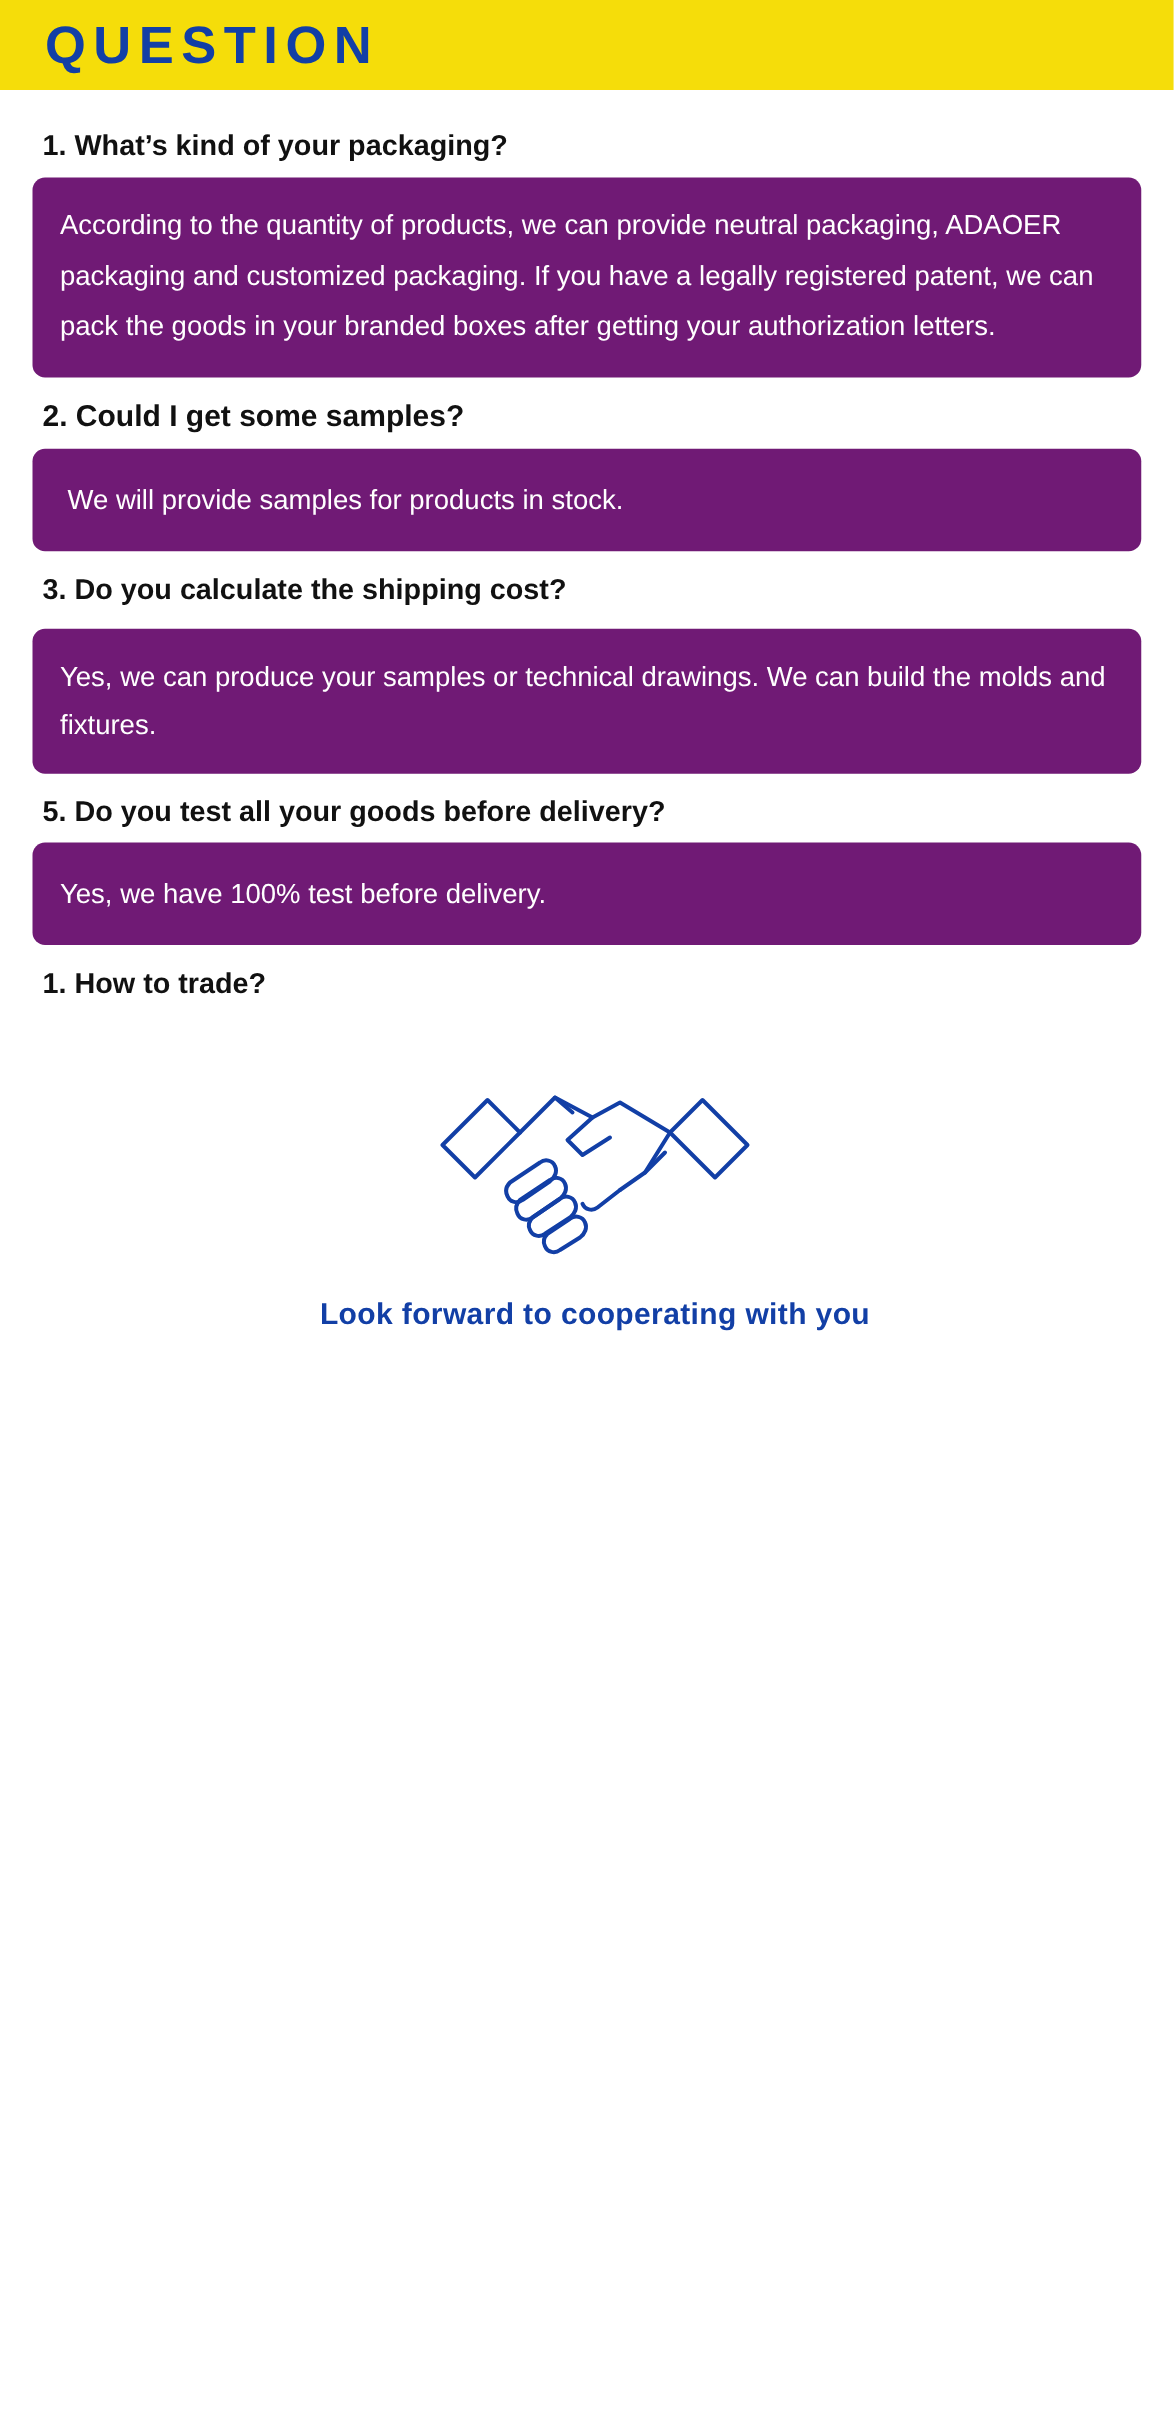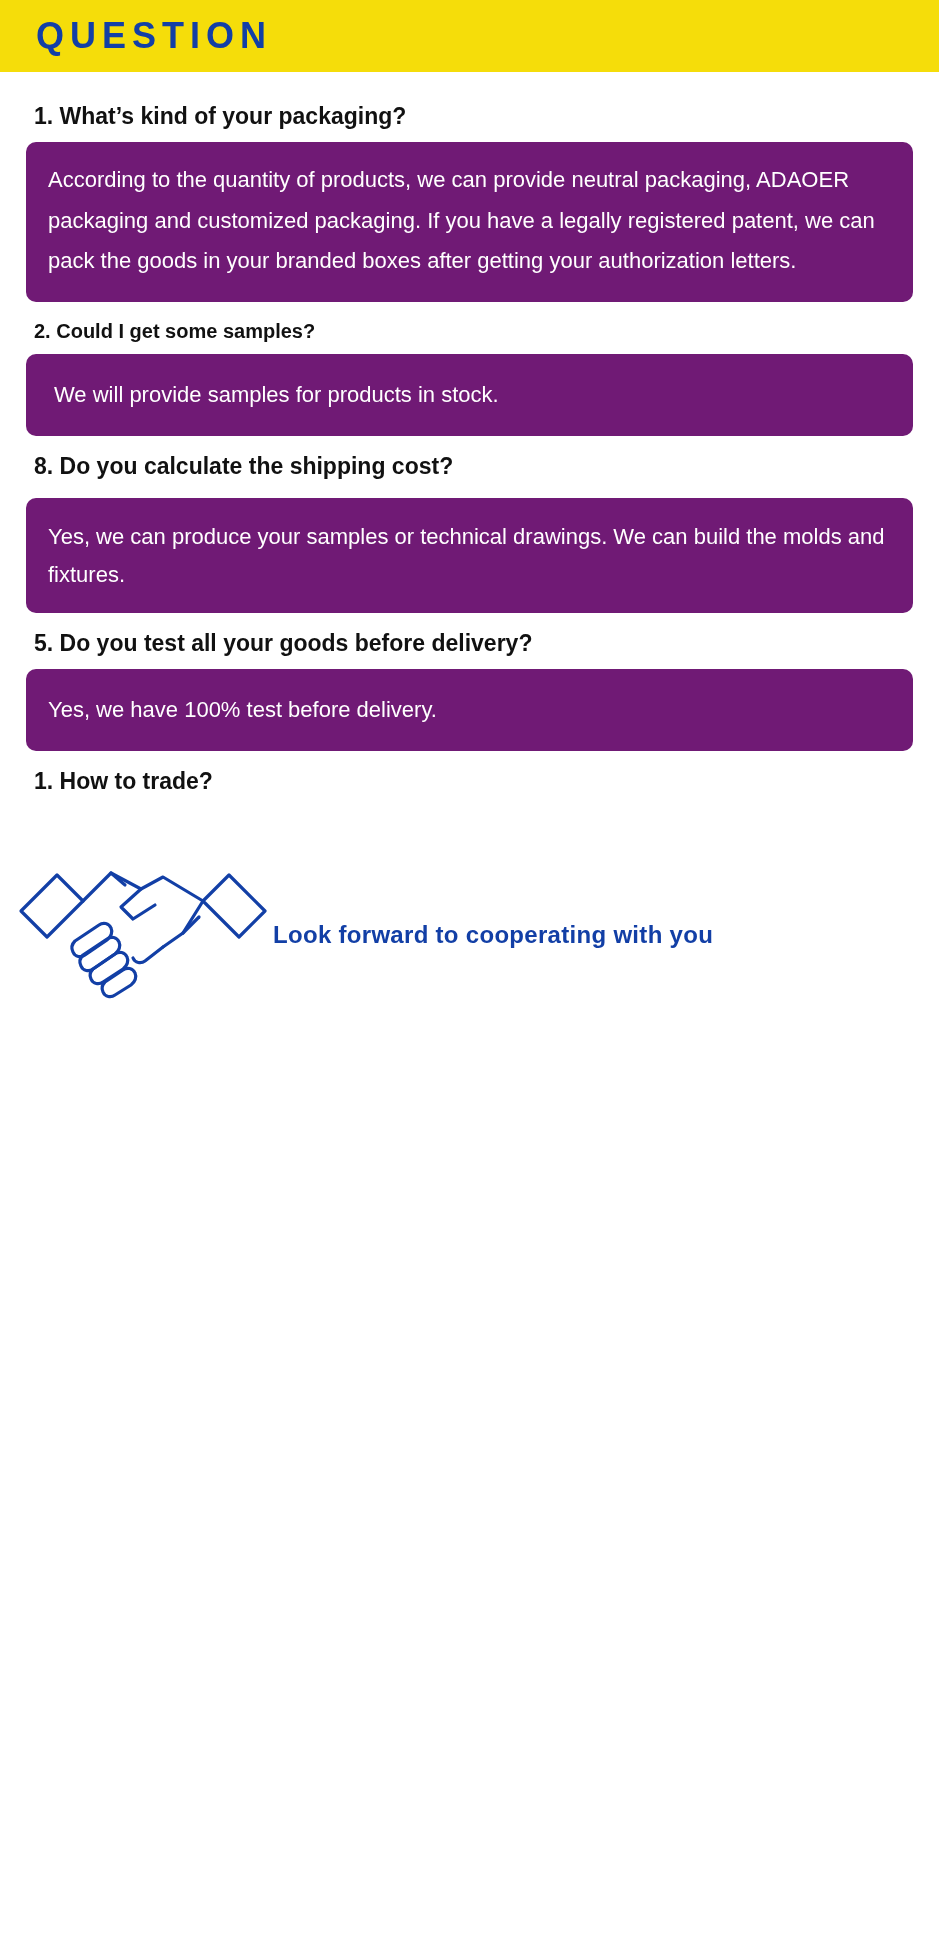--- a/index.html
+++ b/index.html
@@ -23,21 +23,21 @@
   
   .banner {
     background: #f5dd0a;
     height: 72px;
     display: flex;
     align-items: center;
     padding-left: 36px;
     margin-bottom: 30px;
   }
   .banner-title {
-    font-size: 36px;
+    font-size: 42px;
     font-weight: bold;
     letter-spacing: 6px;
     color: #123fa6;
     font-family: "Liberation Sans", sans-serif;
   }
 
   
   .faq-list {
     padding: 0 26px 0 26px;
   }
@@ -57,29 +57,29 @@
     border-radius: 10px;
     padding: 20px 22px 20px 22px;
     font-size: 22px;
     line-height: 1.72;
     font-weight: 400;
   }
   .faq-a p { margin: 0; }
 
   
   .faq-item.q1 .faq-a { padding: 18px 22px 20px; line-height: 1.85; }
-  .faq-item.q2 .faq-q { font-size: 20px; }
+  .faq-item.q2 .faq-q { font-size: 24px; }
   .faq-item.q2 .faq-a { padding: 22px 28px; }
   .faq-item.q5 .faq-a { padding: 22px 22px; }
 
   
   .footer {
     margin-top: 40px;
     display: flex;
-    flex-direction: row;
+    flex-direction: column;
     align-items: center;
     padding-left: 13px;
   }
   .handshake-icon {
     width: 260px;
     height: 170px;
     display: block;
   }
   .footer-text {
     margin-top: 26px;
@@ -108,21 +108,21 @@
     </div>
 
     <div class="faq-item q2">
       <div class="faq-q">2. Could I get some samples?</div>
       <div class="faq-a">
         <p>We will provide samples for products in stock.</p>
       </div>
     </div>
 
     <div class="faq-item q3">
-      <div class="faq-q">8. Do you calculate the shipping cost?</div>
+      <div class="faq-q">3. Do you calculate the shipping cost?</div>
     </div>
 
     <div class="faq-item q4">
       <div class="faq-a">
         <p>Yes, we can produce your samples or technical drawings. We can build the molds and fixtures.</p>
       </div>
     </div>
 
     <div class="faq-item q5">
       <div class="faq-q">5. Do you test all your goods before delivery?</div>

